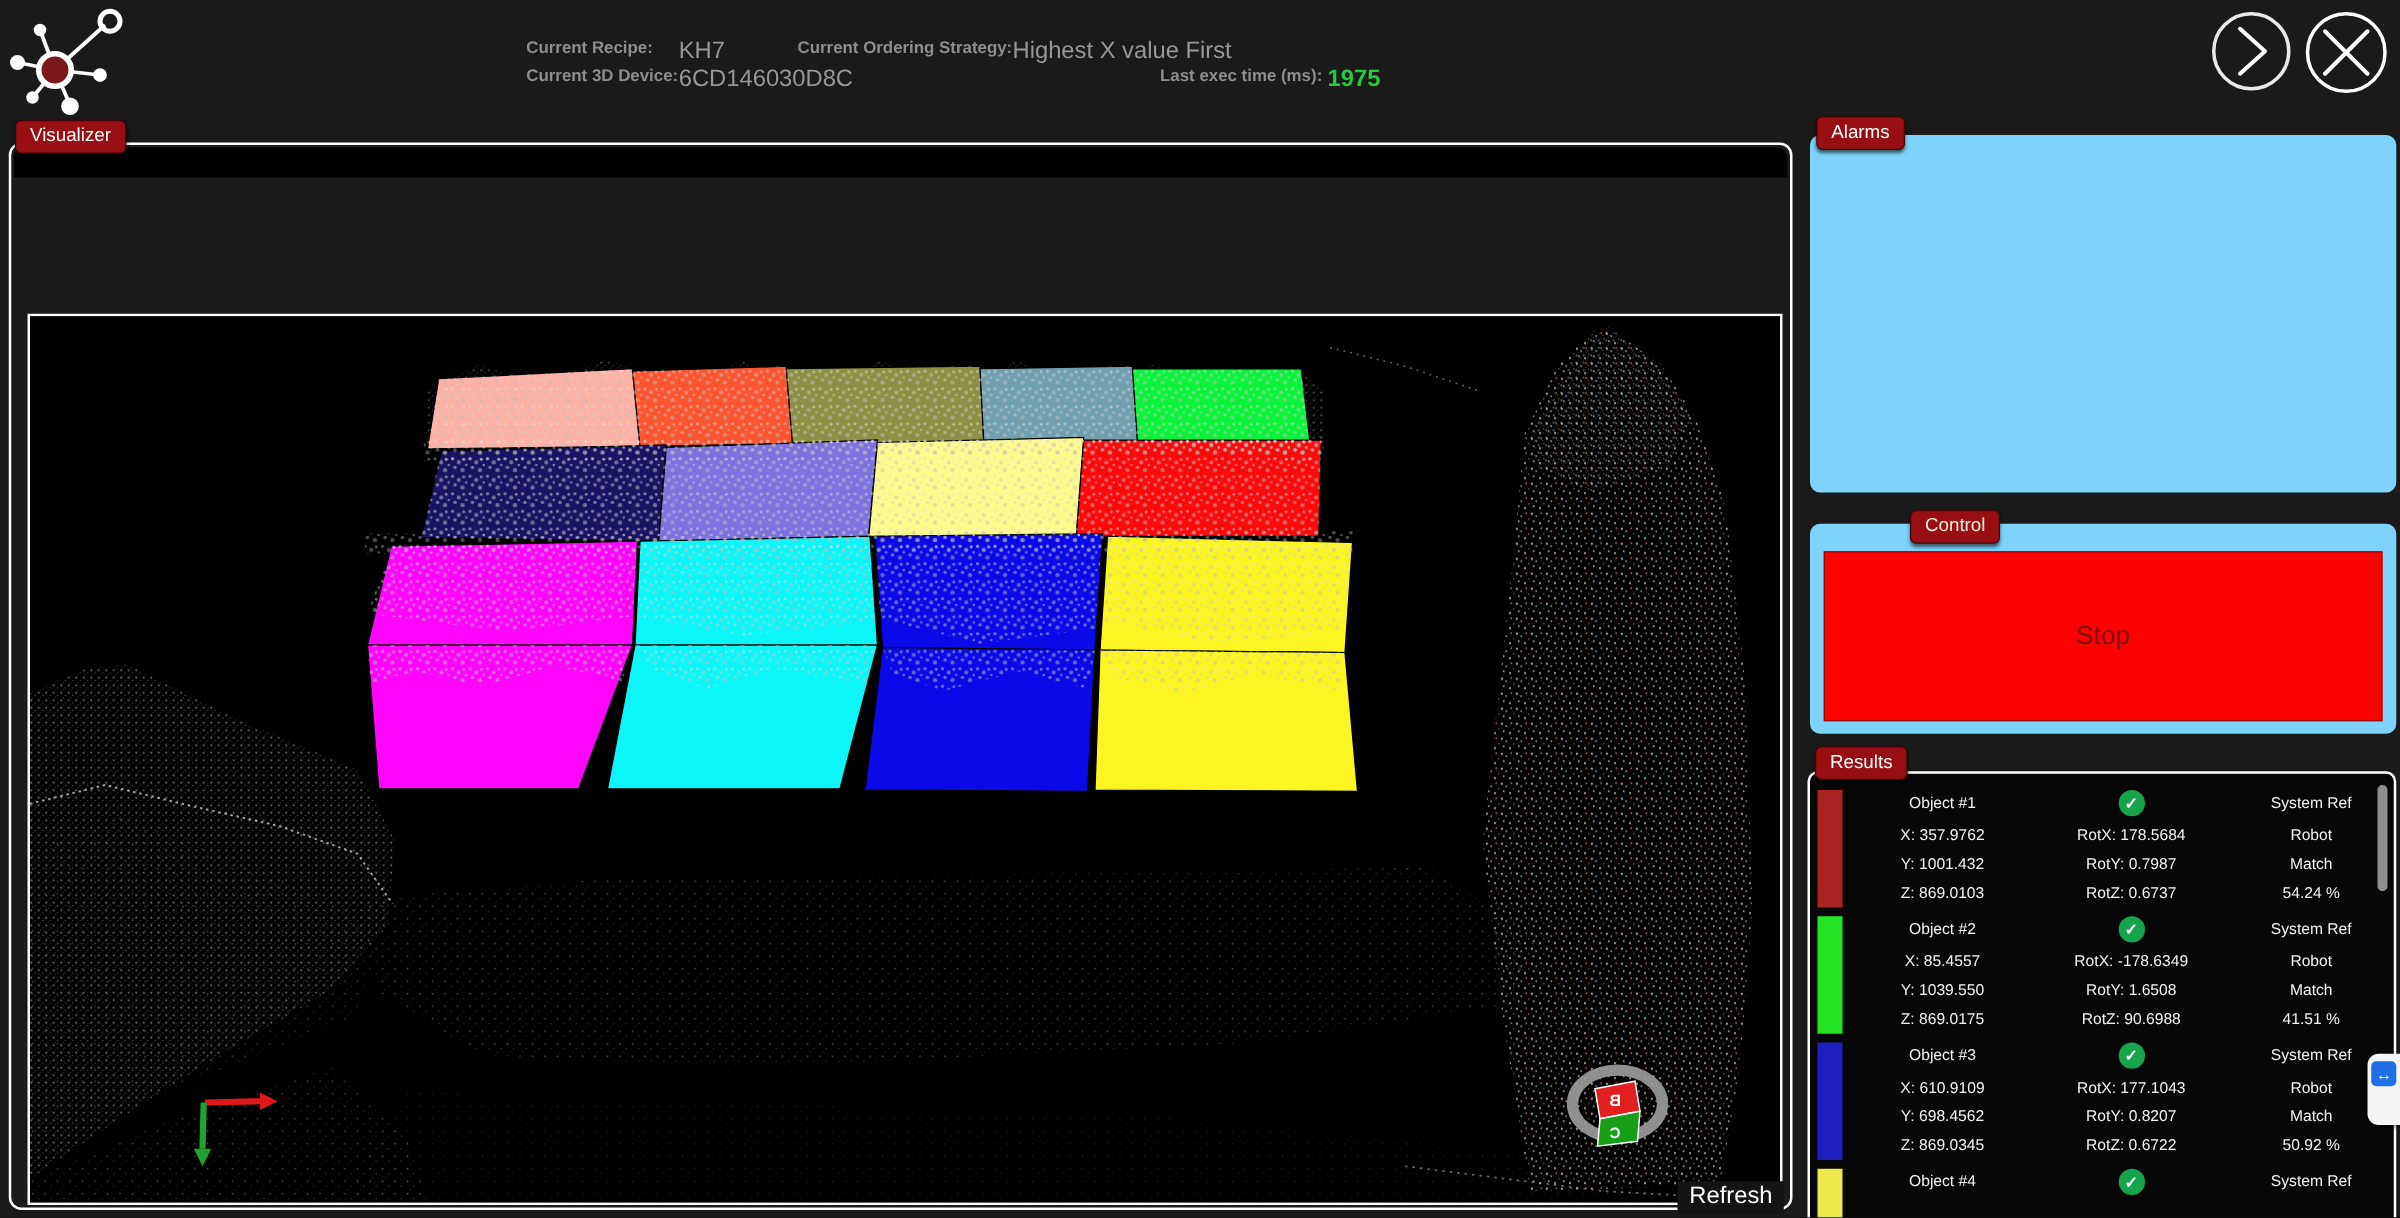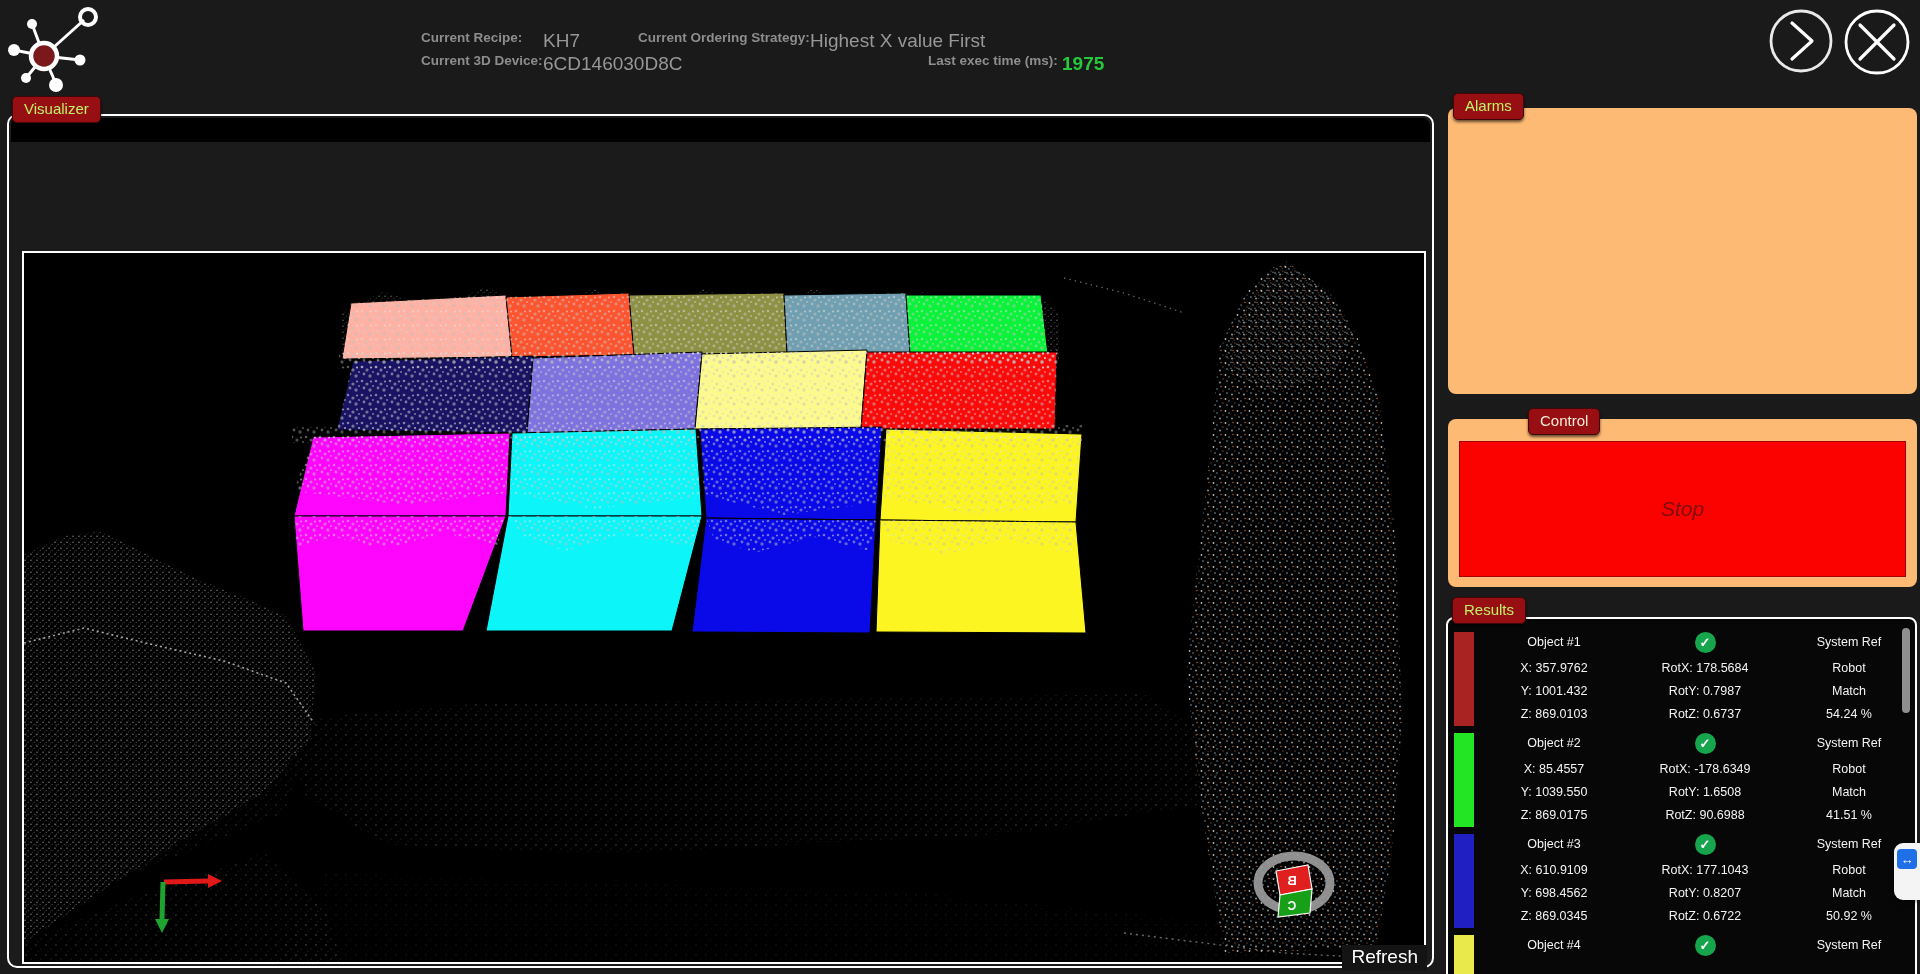--- a/index.html
+++ b/index.html
@@ -11,31 +11,31 @@
   .logo{position:absolute;left:4px;top:4px;}
   .title{position:absolute;left:104px;top:16px;font-size:31px;font-weight:bold;color:#fff;letter-spacing:.5px;}
   .hlabel{position:absolute;font-size:13.5px;font-weight:bold;color:#8d8d8d;white-space:nowrap;}
   .hvalue{position:absolute;font-size:19px;color:#979797;white-space:nowrap;}
   .hvalue.green{color:#25c93b;font-weight:bold;}
   .hbtn{position:absolute;top:8px;width:66px;height:66px;cursor:pointer;}
 
   
   .vpanel{position:absolute;left:7px;top:114px;width:1427px;height:854px;border:2px solid #fff;border-radius:10px;background:#1b1b1b;}
   .vstrip{position:absolute;left:2px;top:2px;width:1419px;height:24px;background:#000;border-radius:8px 8px 0 0;}
-  .tab{position:absolute;background:#970f13;border:1px solid #43070a;border-radius:5px;color:#bef264;font-size:15px;padding:3px 11px 5px 11px;z-index:30;box-shadow:0 2px 3px rgba(0,0,0,.6);}
+  .tab{position:absolute;background:#970f13;border:1px solid #43070a;border-radius:5px;color:#ffffff;font-size:15px;padding:3px 11px 5px 11px;z-index:30;box-shadow:0 2px 3px rgba(0,0,0,.6);}
   .tab-visualizer{left:12px;top:96px;}
   .viewbtn{position:absolute;border-radius:50%;display:flex;align-items:center;justify-content:center;cursor:pointer;background:transparent;}
   .btn-2d{left:20px;top:152px;width:74px;height:76px;border:3px solid #fff;color:#fff;font-size:33px;font-weight:500;}
   .btn-3d{left:104px;top:154px;width:71px;height:73px;border:2.5px solid #9c9c9c;color:#a9a9a9;font-size:31px;font-weight:400;}
   .scene{position:absolute;left:13px;top:135px;width:1404px;height:713px;border:2px solid #fff;background:#000;z-index:5;}
   .scene svg{display:block;}
   .refresh{position:absolute;right:-3px;bottom:-9px;background:#141414;color:#fff;font-size:19px;padding:1px 9px 3px 9px;z-index:6;cursor:pointer;}
 
   
-  .whitebox{position:absolute;background:#fdba74;border-radius:8px;font-style:italic;}
+  .whitebox{position:absolute;background:#7dd3fc;border-radius:8px;}
   .tab-alarms{left:1453px;top:93px;}
   .alarms-box{left:1448px;top:108px;width:469px;height:286px;}
   .tab-control{left:1528px;top:408px;color:#f6ecd9;}
   .control-box{left:1448px;top:419px;width:469px;height:168px;}
   .stop-btn{position:absolute;left:11px;top:22px;width:447px;height:136px;background:#fb0100;border:1px solid #a30000;color:#7e0e0e;font-size:21px;display:flex;align-items:center;justify-content:center;cursor:pointer;}
   .tab-results{left:1452px;top:597px;}
   .results-box{position:absolute;left:1446px;top:617px;width:471px;height:380px;background:#070707;border:2px solid #fff;border-radius:8px;overflow:hidden;color:#f3f3f3;}
   .rscroll{position:absolute;right:5px;top:9px;width:8px;height:85px;background:#8f8f8f;border-radius:4px;cursor:pointer;}
   .rblock{position:relative;height:100px;margin-top:0;}
   .rblock + .rblock{margin-top:1px;}

